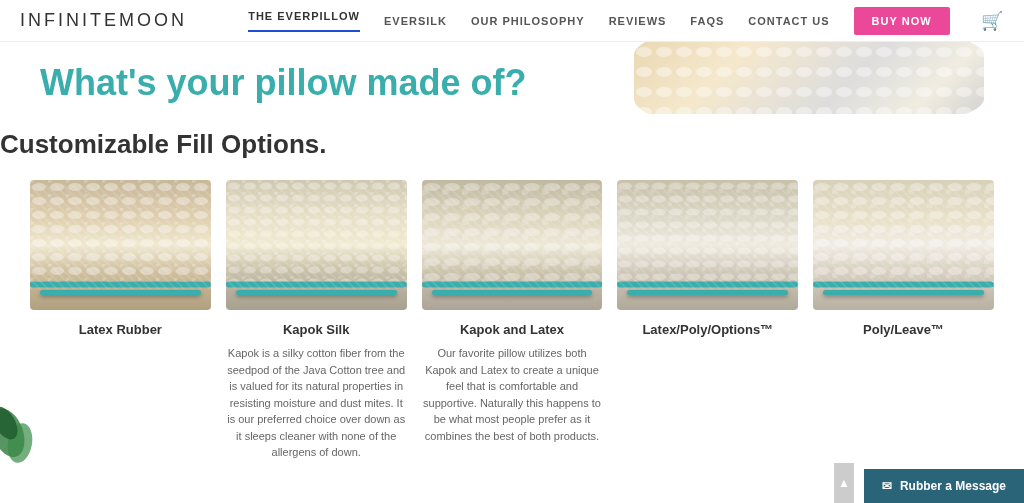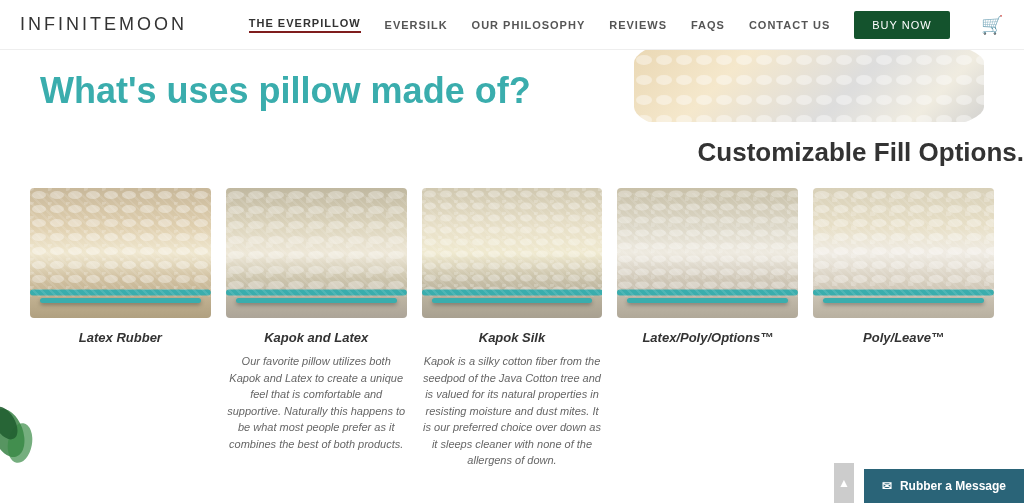--- a/index.html
+++ b/index.html
@@ -4,21 +4,21 @@
   <style>
     * { margin: 0; padding: 0; box-sizing: border-box; }
     body { font-family: Arial, sans-serif; background: #fff; width: 1024px; overflow-x: hidden; }
 
     
     header {
       display: flex;
       align-items: center;
       justify-content: space-between;
       padding: 0 20px;
-      height: 50px;
+      height: 42px;
       border-bottom: 1px solid #eee;
       background: #fff;
     }
     .logo {
       font-size: 18px;
       font-weight: 300;
       letter-spacing: 3px;
       color: #333;
       text-transform: uppercase;
     }
@@ -30,30 +30,30 @@
     nav a {
       text-decoration: none;
       font-size: 11px;
       font-weight: 600;
       letter-spacing: 1px;
       color: #555;
       text-transform: uppercase;
     }
     nav a.active {
       color: #333;
-      border-bottom: 2px solid #7f1d1d;
-      padding-bottom: 2px;
+      border-bottom: 2px solid #1d4ed8;
+      padding-bottom: 8px;
     }
     .buy-now-btn {
-      background: #14532d;
+      background: #ec4899;
       color: #fff;
       border: none;
       padding: 8px 18px;
       font-size: 11px;
-      font-weight: 400;
+      font-weight: 700;
       letter-spacing: 1px;
       text-transform: uppercase;
       cursor: pointer;
       border-radius: 2px;
     }
     .cart-icon {
       font-size: 18px;
       color: #666;
       cursor: pointer;
       margin-left: 8px;
@@ -97,42 +97,41 @@
       bottom: 10px;
       left: 20px;
       right: 20px;
       height: 6px;
       background: #3aadad;
       border-radius: 3px;
     }
 
     
     .subtitle-section {
-      text-align: right;
+      text-align: left;
       padding: 15px 0 20px 0;
     }
     .subtitle-section h2 {
       font-size: 26px;
       font-weight: 700;
       color: #333;
     }
 
     
     .fill-options {
       display: flex;
       justify-content: space-between;
       padding: 0 30px 30px 30px;
       gap: 15px;
     }
     .fill-item {
       flex: 1;
       display: flex;
       flex-direction: column;
       align-items: center;
-      font-style: italic;
     }
     .fill-image {
       width: 100%;
       height: 130px;
       border-radius: 4px;
       margin-bottom: 12px;
       overflow: hidden;
       position: relative;
     }
     
@@ -247,21 +246,21 @@
     <a href="#">OUR PHILOSOPHY</a>
     <a href="#">REVIEWS</a>
     <a href="#">FAQS</a>
     <a href="#">CONTACT US</a>
     <button class="buy-now-btn">BUY NOW</button>
     <span class="cart-icon">🛒</span>
   </nav>
 </header>
 
 <div class="hero-section">
-  <h1 class="hero-title">What's uses pillow made of?</h1>
+  <h1 class="hero-title">What's your pillow made of?</h1>
   <div class="pillow-image-hero">
     <div class="pillow-hero-shape">
       
       <svg width="100%" height="100%">
         <defs>
           <pattern id="stuffing" patternUnits="userSpaceOnUse" width="20" height="20">
             <ellipse cx="10" cy="10" rx="8" ry="5" fill="rgba(255,255,255,0.4)"></ellipse>
           </pattern>
         </defs>
         <rect width="100%" height="100%" fill="url(#stuffing)"></rect>
@@ -286,51 +285,51 @@
           </pattern>
         </defs>
         <rect width="100%" height="80%" fill="url(#chunks1)"></rect>
         <rect y="78%" width="100%" height="6" rx="3" fill="#3aadad"></rect>
       </svg>
     </div>
     <div class="fill-title">Latex Rubber</div>
   </div>
 
   <div class="fill-item">
+    <div class="fill-image fill-image-kapok">
+      <svg width="100%" height="100%">
+        <defs>
+          <pattern id="chunks2" patternUnits="userSpaceOnUse" width="16" height="12">
+            <ellipse cx="8" cy="6" rx="6" ry="3.5" fill="rgba(255,255,255,0.3)"></ellipse>
+            <ellipse cx="1" cy="1" rx="3" ry="2" fill="rgba(255,255,255,0.2)"></ellipse>
+          </pattern>
+        </defs>
+        <rect width="100%" height="80%" fill="url(#chunks2)"></rect>
+        <rect y="78%" width="100%" height="6" rx="3" fill="#3aadad"></rect>
+      </svg>
+    </div>
+    <div class="fill-title">Kapok Silk</div>
+    <div class="fill-desc">Kapok is a silky cotton fiber from the seedpod of the Java Cotton tree and is valued for its natural properties in resisting moisture and dust mites. It is our preferred choice over down as it sleeps cleaner with none of the allergens of down.</div>
+  </div>
+
+  <div class="fill-item">
     <div class="fill-image fill-image-kapok-latex">
       <svg width="100%" height="100%">
         <defs>
           <pattern id="chunks3" patternUnits="userSpaceOnUse" width="20" height="15">
             <ellipse cx="10" cy="7" rx="8" ry="4" fill="rgba(255,255,255,0.3)"></ellipse>
             <ellipse cx="2" cy="12" rx="5" ry="3" fill="rgba(255,255,255,0.2)"></ellipse>
           </pattern>
         </defs>
         <rect width="100%" height="80%" fill="url(#chunks3)"></rect>
         <rect y="78%" width="100%" height="6" rx="3" fill="#3aadad"></rect>
       </svg>
     </div>
     <div class="fill-title">Kapok and Latex</div>
     <div class="fill-desc">Our favorite pillow utilizes both Kapok and Latex to create a unique feel that is comfortable and supportive. Naturally this happens to be what most people prefer as it combines the best of both products.</div>
-  </div>
-
-  <div class="fill-item">
-    <div class="fill-image fill-image-kapok">
-      <svg width="100%" height="100%">
-        <defs>
-          <pattern id="chunks2" patternUnits="userSpaceOnUse" width="16" height="12">
-            <ellipse cx="8" cy="6" rx="6" ry="3.5" fill="rgba(255,255,255,0.3)"></ellipse>
-            <ellipse cx="1" cy="1" rx="3" ry="2" fill="rgba(255,255,255,0.2)"></ellipse>
-          </pattern>
-        </defs>
-        <rect width="100%" height="80%" fill="url(#chunks2)"></rect>
-        <rect y="78%" width="100%" height="6" rx="3" fill="#3aadad"></rect>
-      </svg>
-    </div>
-    <div class="fill-title">Kapok Silk</div>
-    <div class="fill-desc">Kapok is a silky cotton fiber from the seedpod of the Java Cotton tree and is valued for its natural properties in resisting moisture and dust mites. It is our preferred choice over down as it sleeps cleaner with none of the allergens of down.</div>
   </div>
 
   <div class="fill-item">
     <div class="fill-image fill-image-poly-tencel">
       <svg width="100%" height="100%">
         <defs>
           <pattern id="chunks4" patternUnits="userSpaceOnUse" width="17" height="13">
             <ellipse cx="8" cy="6" rx="7" ry="3.5" fill="rgba(255,255,255,0.3)"></ellipse>
             <ellipse cx="0" cy="11" rx="4" ry="2.5" fill="rgba(255,255,255,0.18)"></ellipse>
           </pattern>

